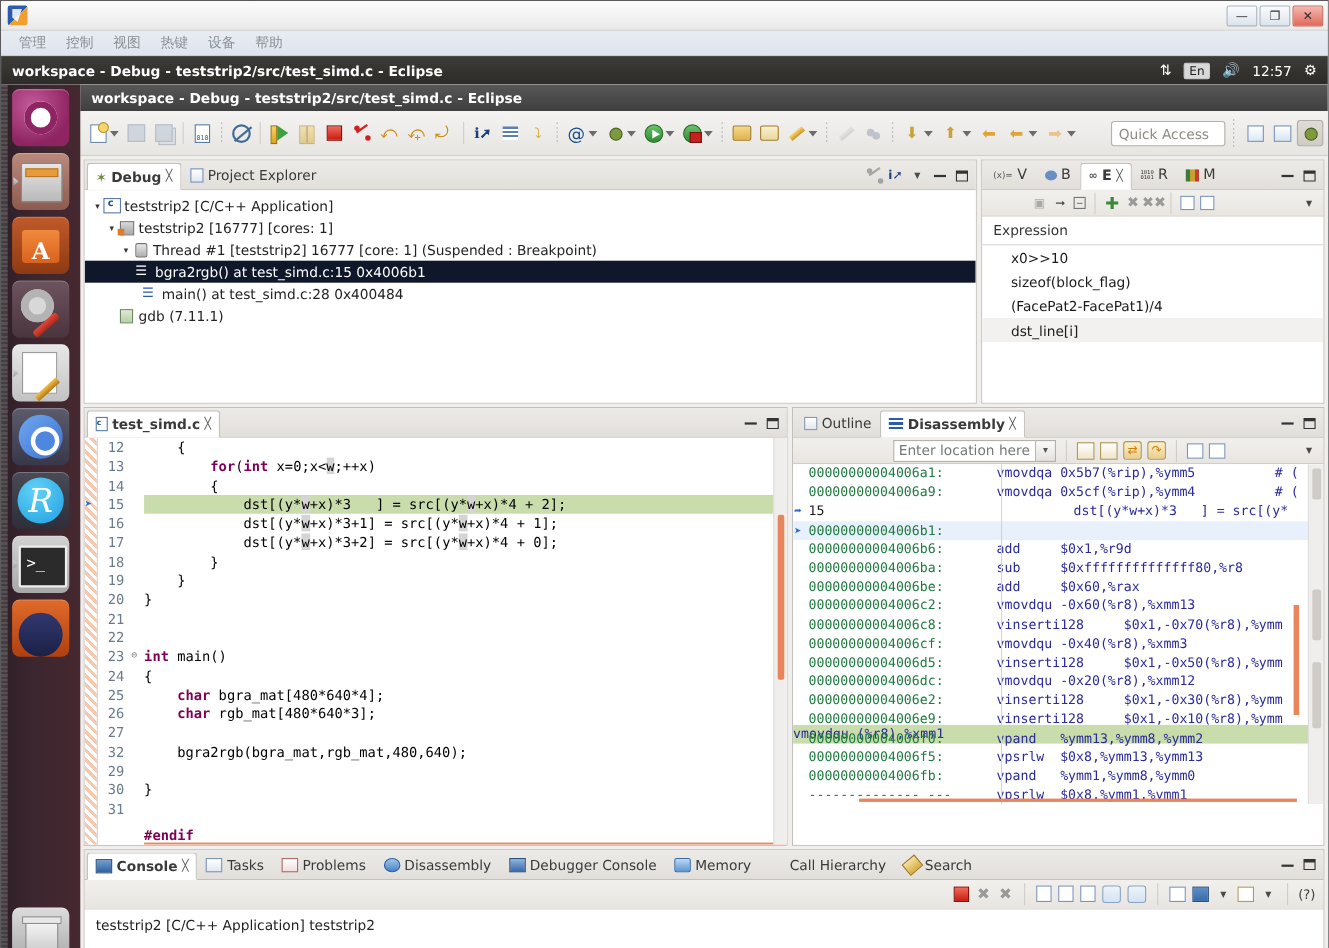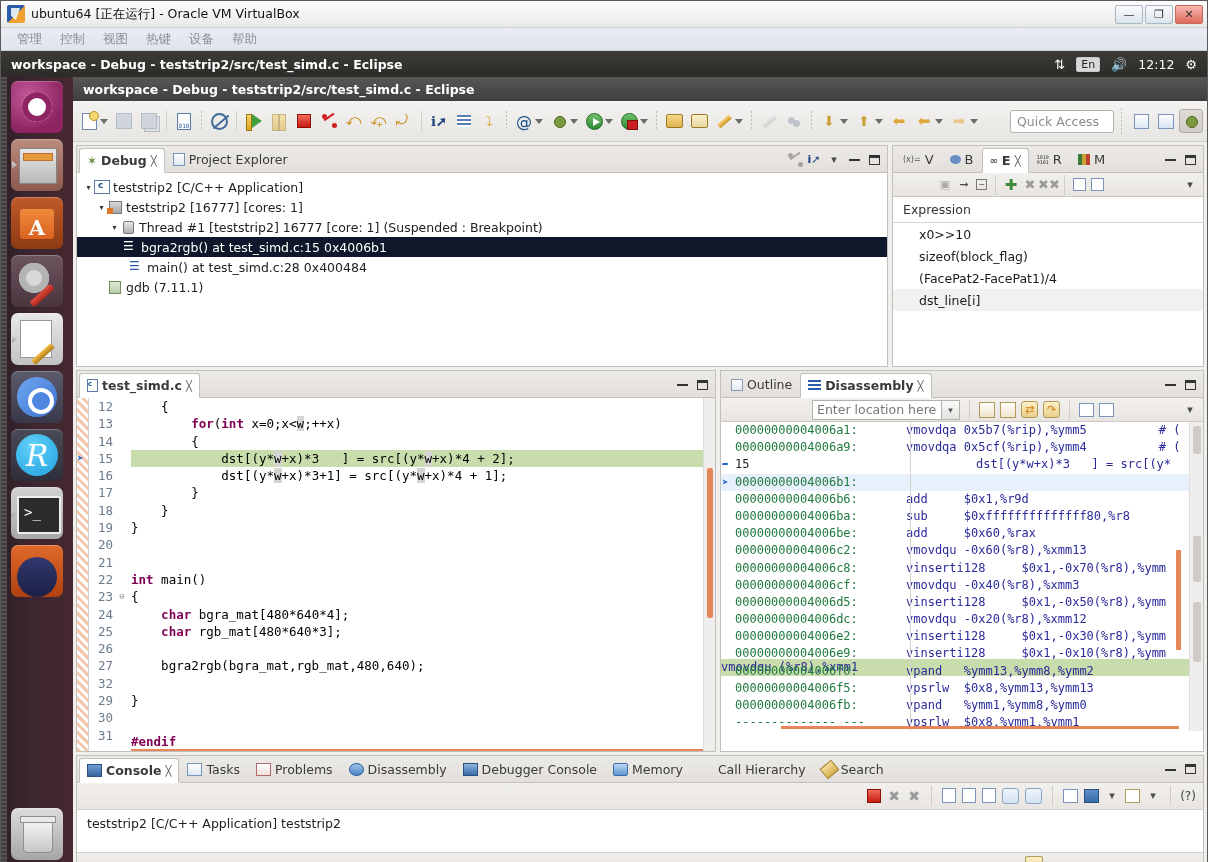--- a/index.html
+++ b/index.html
@@ -308,21 +308,20 @@
      display:flex;align-items:center;justify-content:flex-end;padding-right:160px;}
   .tab-ic{ width:15px;height:15px;display:inline-block;position:relative;flex:0 0 15px;}
 </style>
 </head>
 <body>
 
 <div class="vbox-window">
 
   <div class="vbox-title">
     <span class="vicon"></span>
-    <span class="vbox-title-text">ubuntu64 [正在运行] - Oracle VM VirtualBox</span>
     <div class="vbox-title-btns">
       <div>—</div>
       <div>❐</div>
       <div>✕</div>
     </div>
   </div>
 
   <div class="vbox-menu">
     <span>管理</span>
     <span>控制</span>
@@ -331,21 +330,21 @@
     <span>设备</span>
     <span>帮助</span>
   </div>
 
   <div class="ubuntu-panel">
     <span>workspace - Debug - teststrip2/src/test_simd.c - Eclipse</span>
     <div class="ubuntu-tray">
       <span style="font-size:13px;">⇅</span>
       <span class="tray-en">En</span>
       <span style="font-size:13px;">🔊</span>
-      <span class="tray-clock">12:12</span>
+      <span class="tray-clock">12:57</span>
       <span style="font-size:13px;">⚙</span>
     </div>
   </div>
 
   <div class="desktop">
 
     <div class="launcher">
       <div class="lnch-icon ic-ubuntu"></div>
       <div class="lnch-icon ic-files">
           <span class="run-dot"></span>
@@ -675,20 +674,21 @@
                     <div class="ln"></div>
                     <div class="ln"></div>
                     <div class="ln"></div>
                   </div>
                 <div class="code-area" id="codearea" style="padding-left:4px;">
                     <div class="ln">    {</div>
                     <div class="ln">        <span class="kw">for</span>(<span class="kw">int</span> x=0;x&lt;<span class="occ">w</span>;++x)</div>
                     <div class="ln">        {</div>
                     <div class="ln hl">            dst[(y*<span class="occ">w</span>+x)*3   ] = src[(y*<span class="occ">w</span>+x)*4 + 2];</div>
                     <div class="ln">            dst[(y*<span class="occ">w</span>+x)*3+1] = src[(y*<span class="occ">w</span>+x)*4 + 1];</div>
+                    <div class="ln">            dst[(y*<span class="occ">w</span>+x)*3+2] = src[(y*<span class="occ">w</span>+x)*4 + 0];</div>
                     <div class="ln">        }</div>
                     <div class="ln">    }</div>
                     <div class="ln">}</div>
                     <div class="ln"></div>
                     <div class="ln"></div>
                     <div class="ln"><span class="kw">int</span> main()</div>
                     <div class="ln">{</div>
                     <div class="ln">    <span class="kw">char</span> bgra_mat[480*640*4];</div>
                     <div class="ln">    <span class="kw">char</span> rgb_mat[480*640*3];</div>
                     <div class="ln"></div>

